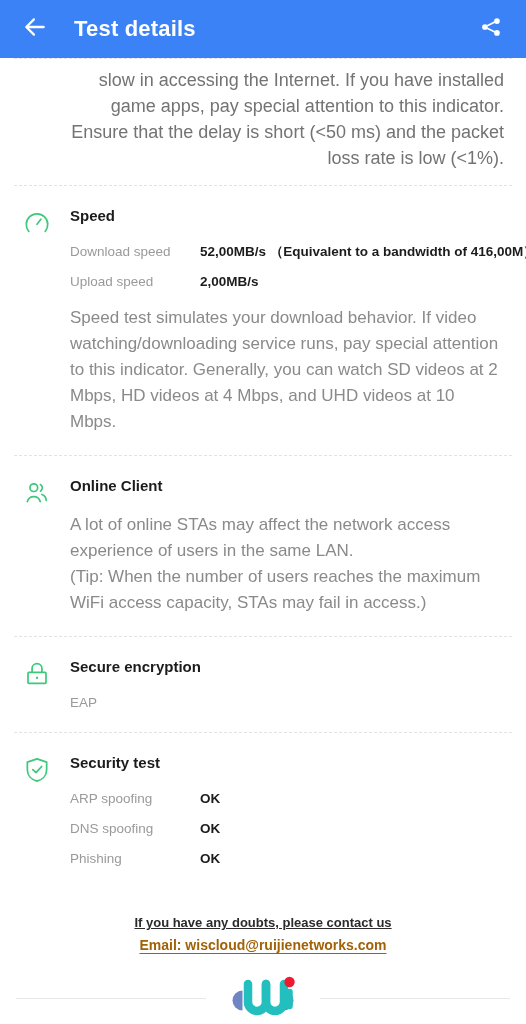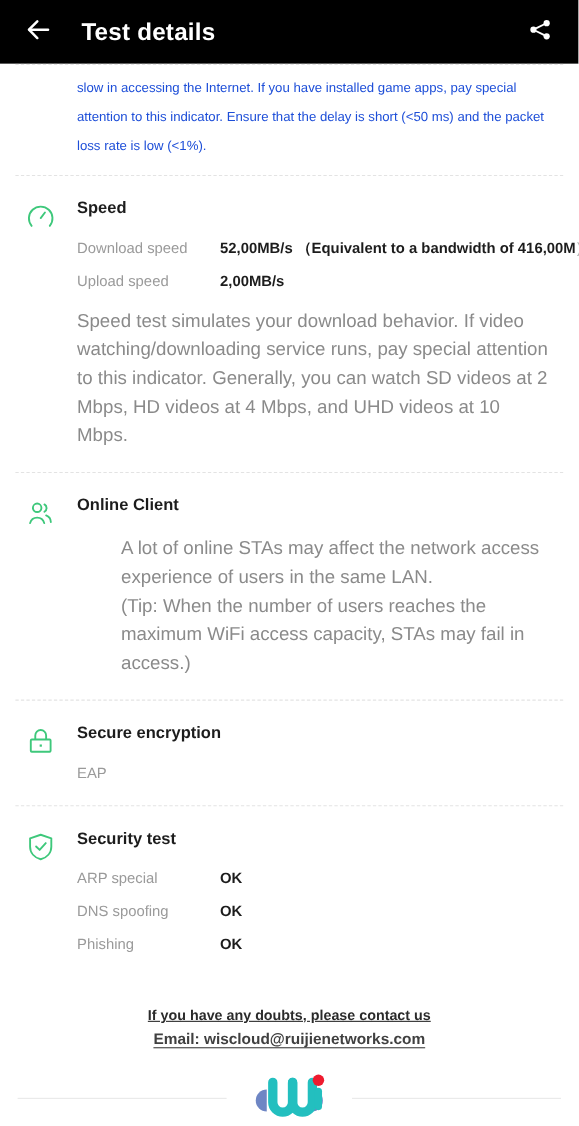--- a/index.html
+++ b/index.html
@@ -11,21 +11,21 @@
     height: 1024px;
     background: #ffffff;
     font-family: "Liberation Sans", sans-serif;
     overflow: hidden;
     position: relative;
   }
 
   
   .appbar {
     height: 58px;
-    background: #000000;
+    background: #3b82f6;
     display: flex;
     align-items: center;
     padding: 16px 18px;
     box-sizing: border-box;
   }
   .appbar-back {
     width: 34px;
     height: 34px;
     display: flex;
     align-items: center;
@@ -63,25 +63,26 @@
   }
 
   .divider {
     border: 0;
     border-top: 1px dashed #e3e3e3;
     margin: 0 14px;
     height: 0;
   }
 
   .intro-text {
-    color: #1d4ed8;
-    font-size: 12px;
+    color: #737373;
+    font-size: 18px;
     line-height: 26px;
     padding: 8px 22px 14px 70px;
     margin: 0;
+    text-align: right;
   }
 
   .section {
     padding: 20px 22px 20px 70px;
     position: relative;
     box-sizing: border-box;
   }
   .sec-icon {
     position: absolute;
     left: 22px;
@@ -136,21 +137,21 @@
   .footer-contact {
     font-size: 13px;
     font-weight: bold;
     color: #2b2b2b;
     margin: 0 0 6px 0;
     text-decoration: underline;
   }
   .footer-email {
     font-size: 14px;
     font-weight: bold;
-    color: #404040;
+    color: #a16207;
     text-decoration: underline;
     text-underline-offset: 3px;
     display: inline-block;
     cursor: pointer;
   }
   .logo-wrap {
     display: flex;
     align-items: center;
     justify-content: center;
     margin-top: 16px;
@@ -232,21 +233,21 @@
     <span class="sec-icon">
       <svg width="30" height="30" viewBox="0 0 28 28" fill="none" stroke="#3ec87b" stroke-width="1.6" stroke-linecap="round">
         <circle cx="11" cy="9" r="3.6"></circle>
         <path d="M5 22a6.2 6.2 0 0 1 12 0"></path>
         <path d="M17.2 6.1a3.6 3.6 0 0 1 0 6.2"></path>
         <path d="M18.6 15.4A6.2 6.2 0 0 1 22.6 21"></path>
       </svg>
     </span>
     <h2 class="sec-title">Online Client</h2>
 
-    <p class="sec-desc" style="white-space: pre-line; margin-left: 40px;">A lot of online STAs may affect the network access experience of users in the same LAN.
+    <p class="sec-desc" style="white-space: pre-line;">A lot of online STAs may affect the network access experience of users in the same LAN.
 (Tip: When the number of users reaches the maximum WiFi access capacity, STAs may fail in access.)</p>
   </div>
 
   <hr class="divider">
 
   <div class="section">
     <span class="sec-icon">
       <svg width="30" height="30" viewBox="0 0 28 28" fill="none" stroke="#3ec87b" stroke-width="1.6" stroke-linejoin="round">
         <rect x="5.6" y="12.4" width="16.8" height="10.4" rx="0.8"></rect>
         <path d="M9.4 12.4V8.9a4.6 4.6 0 0 1 9.2 0v3.5"></path>
@@ -262,21 +263,21 @@
   <div class="section">
     <span class="sec-icon">
       <svg width="30" height="30" viewBox="0 0 28 28" fill="none" stroke="#3ec87b" stroke-width="1.6" stroke-linecap="round" stroke-linejoin="round">
         <path d="M14 3.6 23 6.6v7.1c0 5.3-3.7 9.3-9 10.7-5.3-1.4-9-5.4-9-10.7V6.6z"></path>
         <polyline points="10.1,13.6 13.1,16.5 18.3,10.7"></polyline>
       </svg>
     </span>
     <h2 class="sec-title">Security test</h2>
 
     <div class="kv-row">
-      <span class="kv-key">ARP special</span>
+      <span class="kv-key">ARP spoofing</span>
       <span class="kv-val">OK</span>
     </div>
     <div class="kv-row">
       <span class="kv-key">DNS spoofing</span>
       <span class="kv-val">OK</span>
     </div>
     <div class="kv-row">
       <span class="kv-key">Phishing</span>
       <span class="kv-val">OK</span>
     </div>

